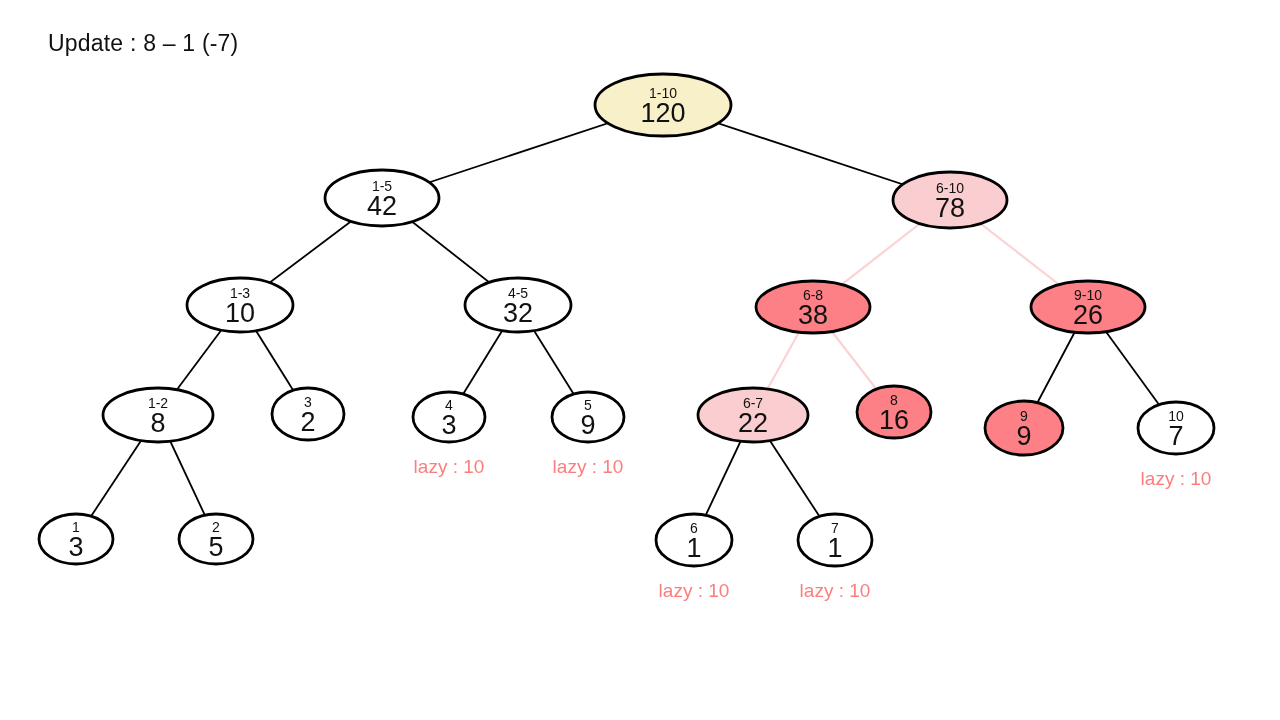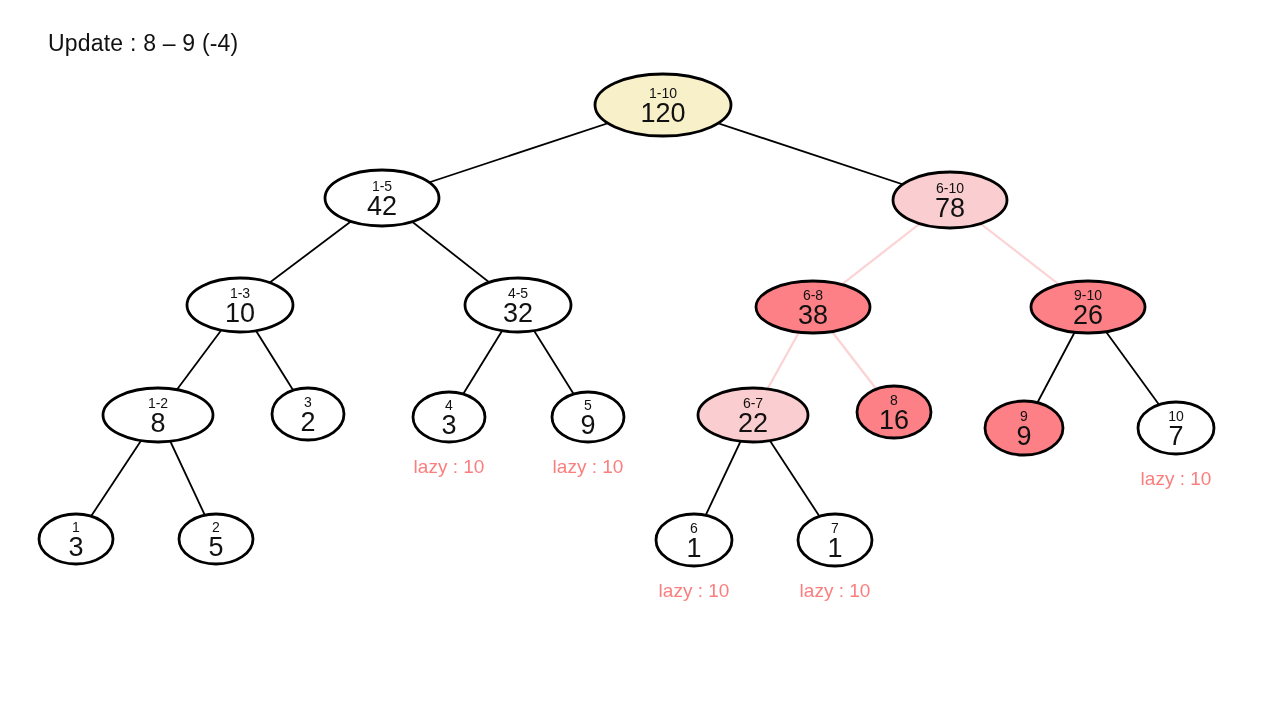--- a/index.html
+++ b/index.html
@@ -29,21 +29,21 @@
     fill: #111111;
   }
   svg .range-label { font-size: 14px; }
   svg .value-label { font-size: 27px; }
   svg .lazy-label  { font-size: 19px; }
 </style>
 </head>
 <body>
 
 <div class="canvas">
-  <div class="page-title">Update : 8 – 9 (-4)</div>
+  <div class="page-title">Update : 8 – 1 (-7)</div>
   <svg id="tree" width="1280" height="720" viewBox="0 0 1280 720">
       <line x1="663" y1="105" x2="382" y2="198" stroke="#000000" stroke-width="1.8"></line>
       <line x1="663" y1="105" x2="950" y2="200" stroke="#000000" stroke-width="1.8"></line>
       <line x1="382" y1="198" x2="240" y2="305" stroke="#000000" stroke-width="1.8"></line>
       <line x1="382" y1="198" x2="518" y2="305" stroke="#000000" stroke-width="1.8"></line>
       <line x1="950" y1="200" x2="813" y2="307" stroke="#FBD3D4" stroke-width="2.2"></line>
       <line x1="950" y1="200" x2="1088" y2="307" stroke="#FBD3D4" stroke-width="2.2"></line>
       <line x1="240" y1="305" x2="158" y2="415" stroke="#000000" stroke-width="1.8"></line>
       <line x1="240" y1="305" x2="308" y2="414" stroke="#000000" stroke-width="1.8"></line>
       <line x1="518" y1="305" x2="449" y2="417" stroke="#000000" stroke-width="1.8"></line>

